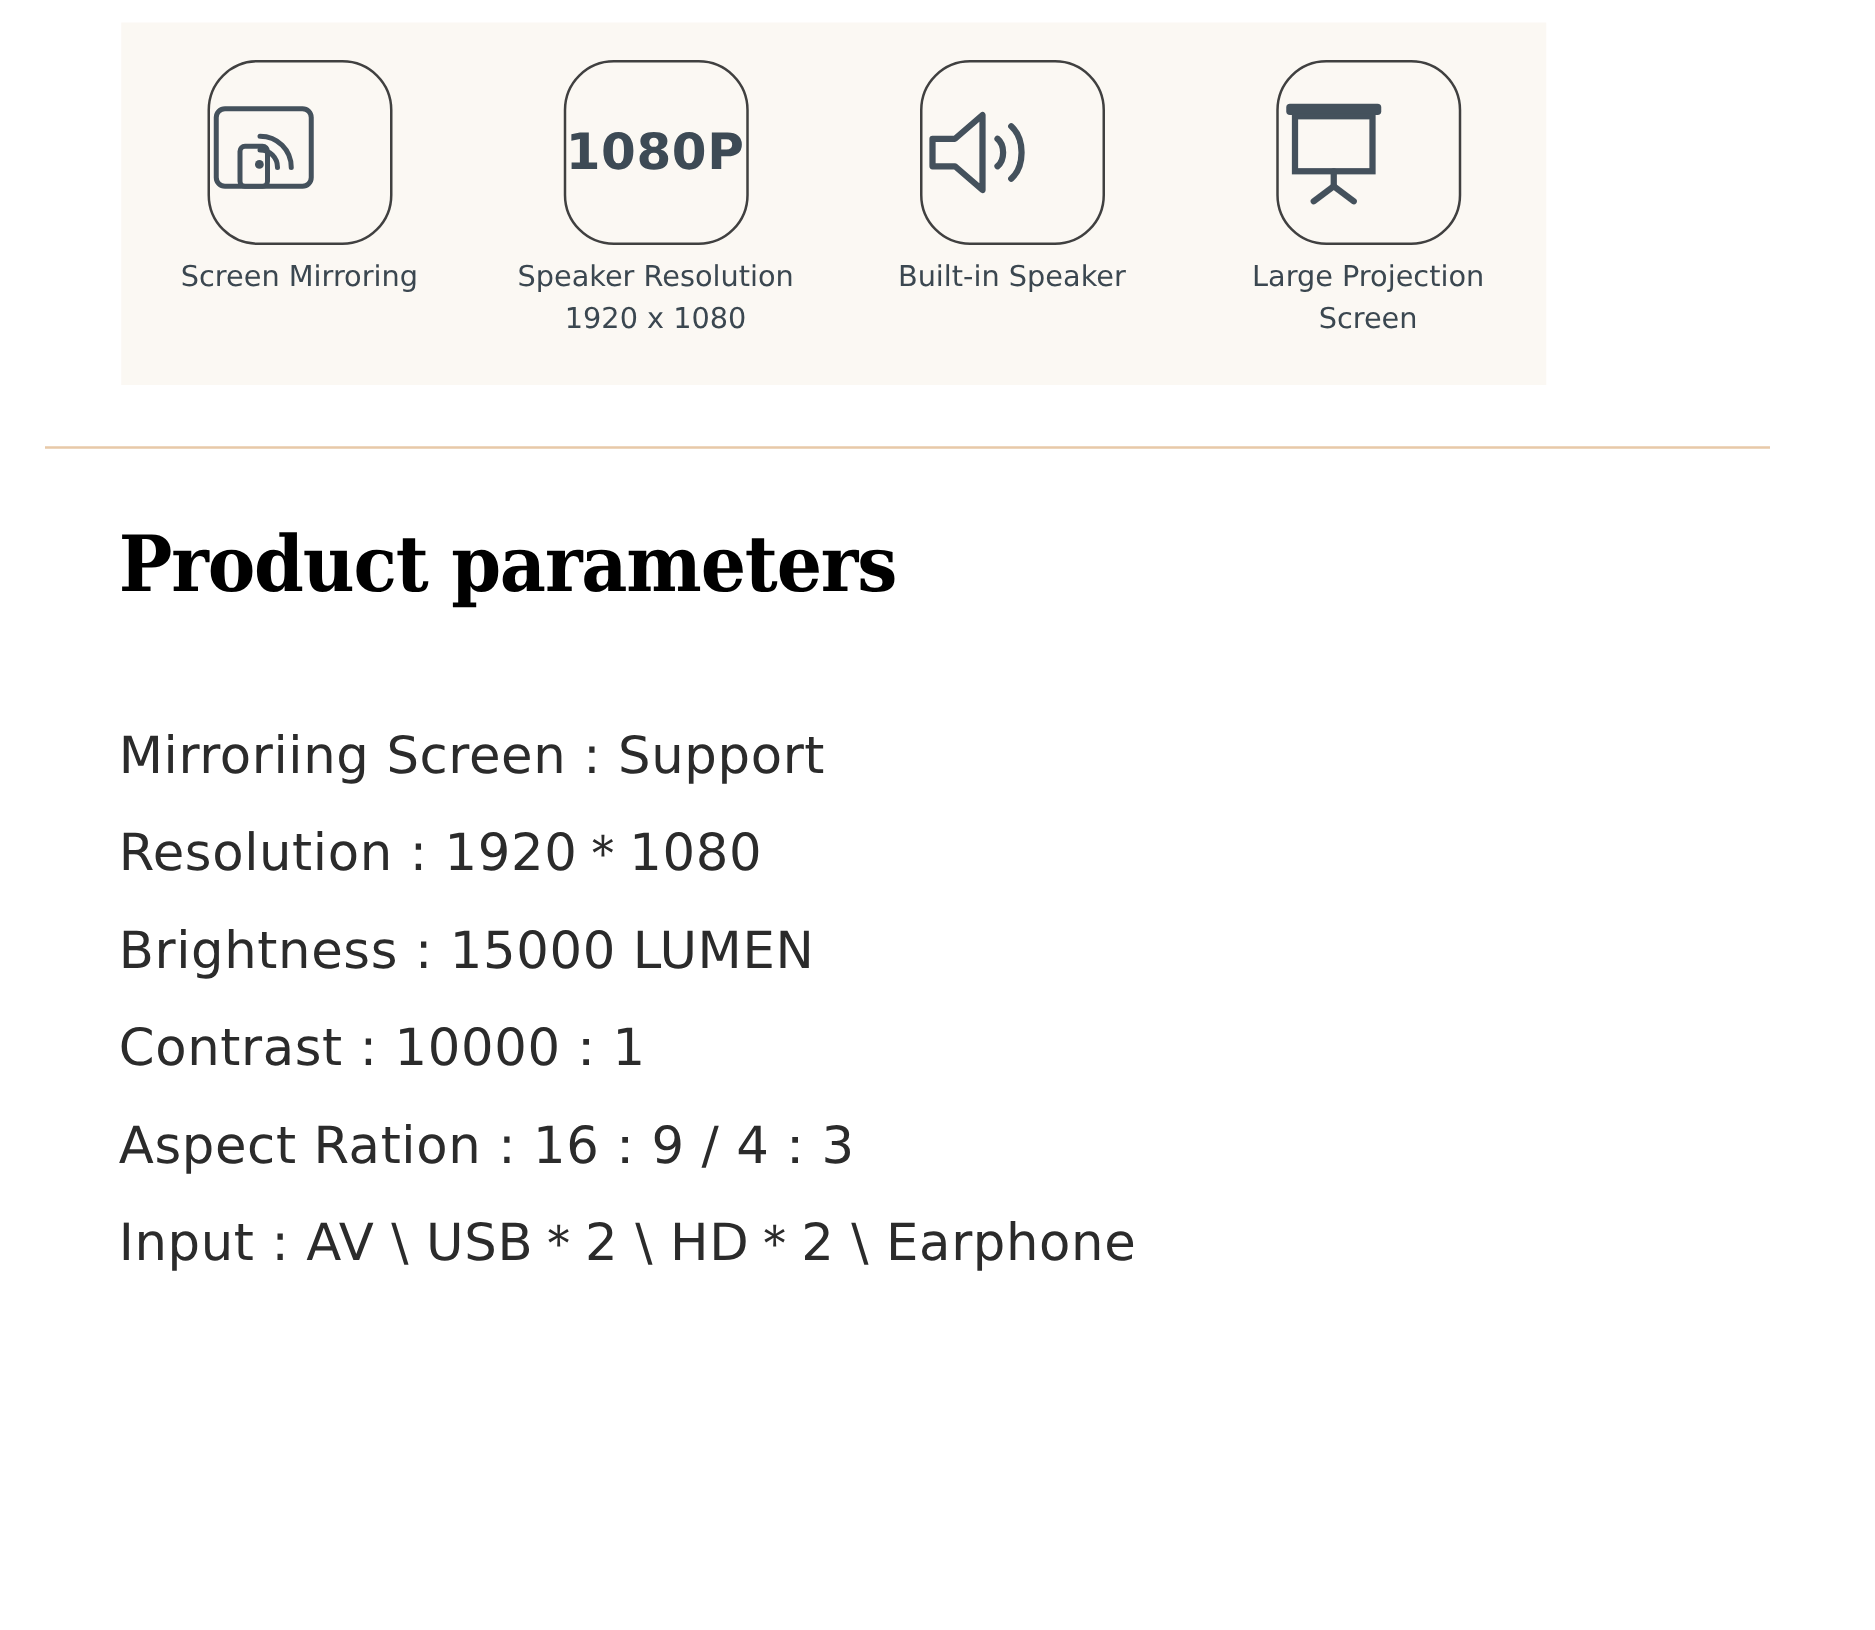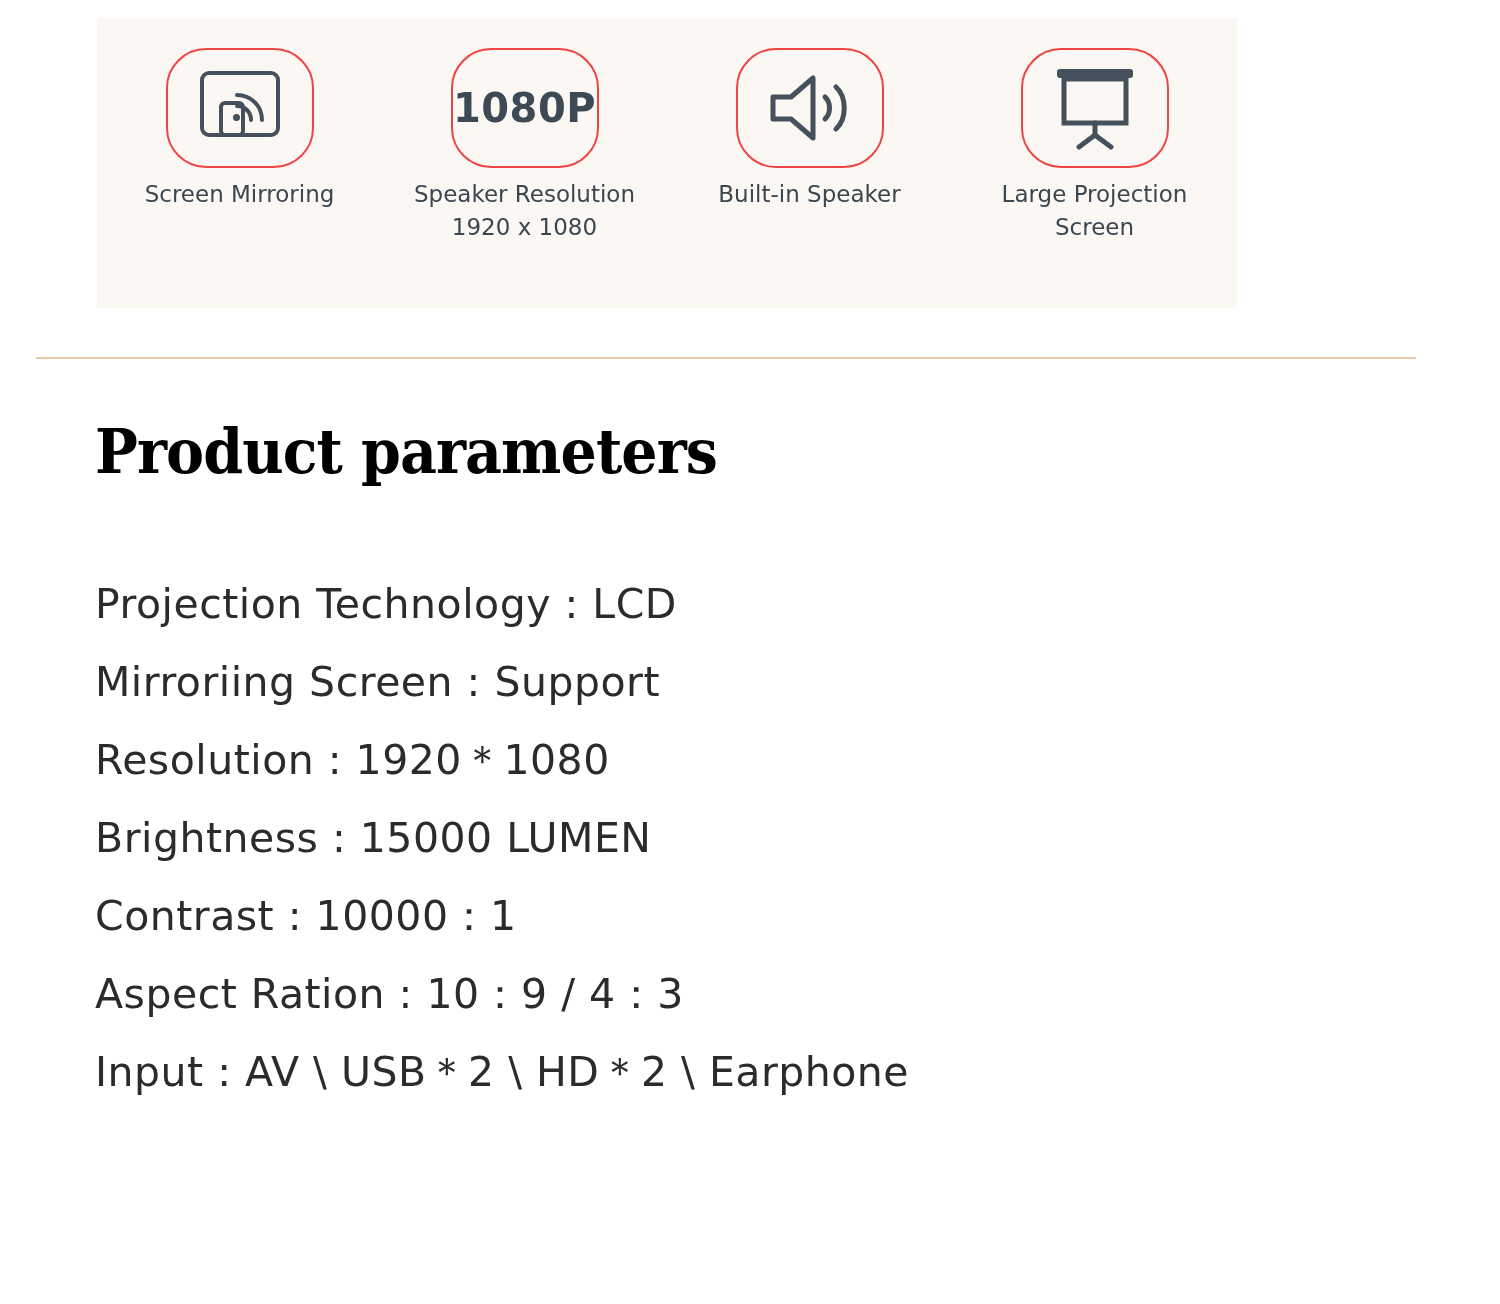--- a/index.html
+++ b/index.html
@@ -36,26 +36,25 @@
     box-sizing: border-box;
   }
   .feature {
     width: 255px;
     display: flex;
     flex-direction: column;
     align-items: center;
   }
   .icon-box {
     width: 148px;
-    height: 120px;
-    border: 2px solid #ef4444;
+    height: 148px;
+    border: 2px solid #404040;
     border-radius: 40px;
     display: flex;
     align-items: center;
-    justify-content: center;
     box-sizing: border-box;
   }
   .icon-box svg { display: block; }
   .res-text {
     font-family: "DejaVu Sans", sans-serif;
     font-size: 40px;
     font-weight: 700;
     color: #3d4a55;
     letter-spacing: 0.5px;
   }
@@ -171,20 +170,19 @@
     </div>
 
   </div>
 </div>
 
 <div class="divider"></div>
 
 <div class="page-title">Product parameters</div>
 
 <div class="spec-list">
-  <div class="spec-line">Projection  Technology  :  LCD</div>
   <div class="spec-line">Mirroriing  Screen  :  Support</div>
   <div class="spec-line">Resolution  : 1920＊1080</div>
   <div class="spec-line">Brightness  :   15000  LUMEN</div>
   <div class="spec-line">Contrast  :   10000：1</div>
-  <div class="spec-line">Aspect  Ration  :  10：9  /  4：3</div>
+  <div class="spec-line">Aspect  Ration  :  16：9  /  4：3</div>
   <div class="spec-line">Input  :  AV  \  USB＊2  \  HD＊2  \  Earphone</div>
 </div>
 
 </body></html>

